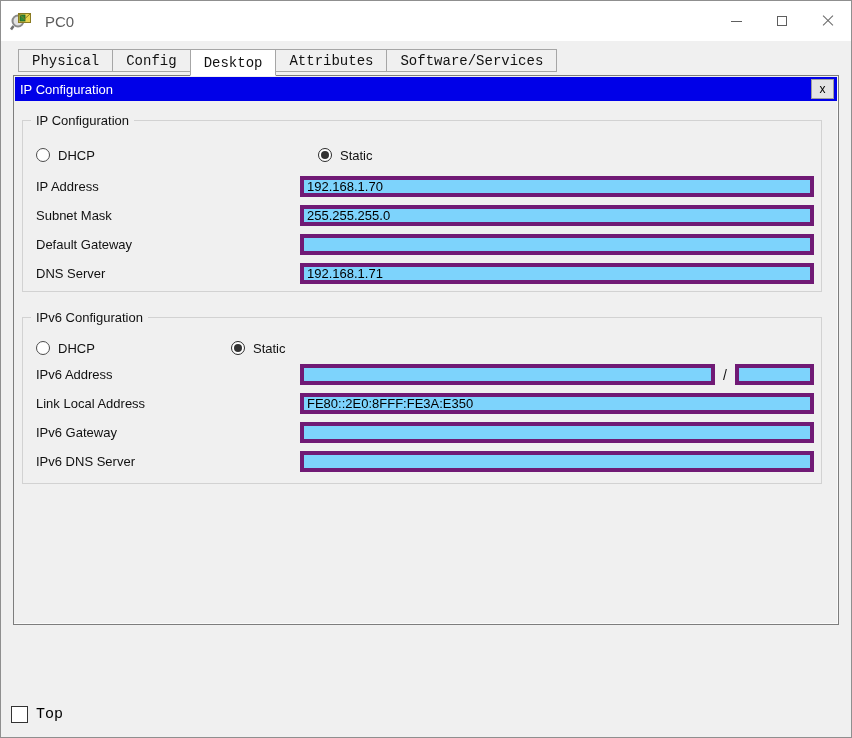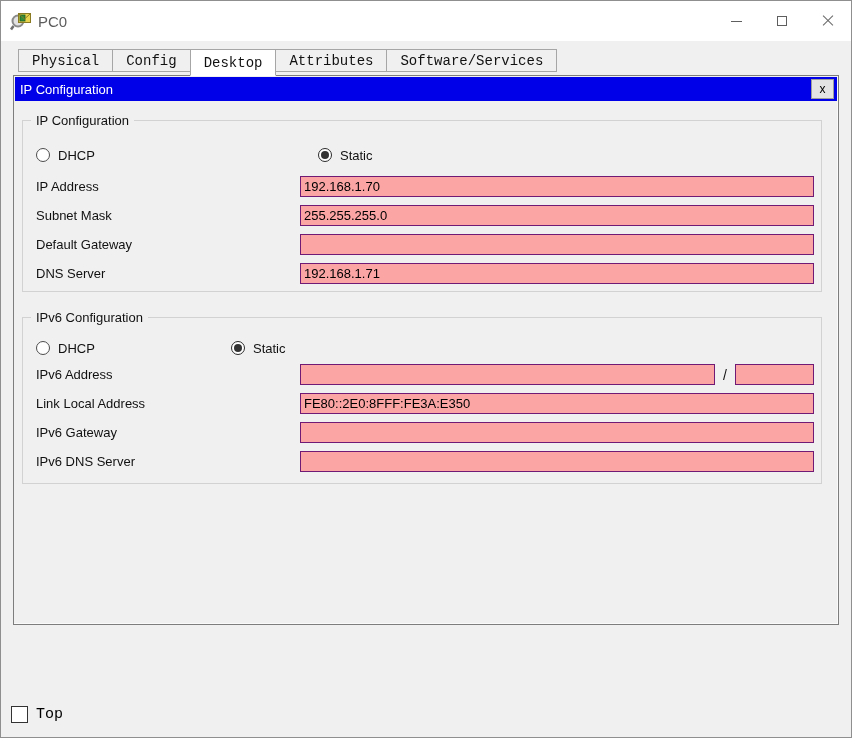--- a/index.html
+++ b/index.html
@@ -7,21 +7,21 @@
   body { font-family: "Liberation Sans", sans-serif; }
 
   .window {
     position: relative; width: 852px; height: 738px;
     background: #f0f0f0; border: 1px solid #8f8f8f; overflow: hidden;
   }
 
   
   .titlebar {
     position: absolute; left:0; top:0; width:100%; height:40px;
-    background:#ffffff; display:flex; align-items:center;
+    background:#ffffff; display:flex; align-items:center;gap:7px;
   }
   .app-icon { margin-left:9px; width:22px; height:22px; flex:0 0 auto; }
   .win-title { margin-left:6px; font-size:15px; color:#5c5c5c; }
   .win-controls { position:absolute; right:0; top:0; height:40px; display:flex; }
   .win-btn { width:46px; height:40px; display:flex; align-items:center; justify-content:center; }
   .glyph-min { width:11px; height:0; border-top:1px solid #5f5f5f; }
   .glyph-max { width:10px; height:10px; border:1px solid #5f5f5f; }
   .glyph-close { position:relative; width:12px; height:12px; }
   .glyph-close:before, .glyph-close:after {
     content:""; position:absolute; left:-1px; top:5px; width:14px; height:0;
@@ -92,21 +92,21 @@
   }
   .radio[data-checked="true"] { border-color:#2b2b2b; }
   .radio[data-checked="true"]::after {
     content:""; position:absolute; left:2px; top:2px; width:8px; height:8px;
     border-radius:50%; background:#333333;
   }
 
   .field-row { display:flex; align-items:center; height:21px; margin-bottom:8px; }
   .field-label { flex:0 0 264px; font-size:13px; color:#111; }
   .txt {
-    height:21px; border:1px solid #701a75; background:#fca5a5;
+    height:21px; border:4px solid #701a75; background:#7dd3fc;
     font-family:"Liberation Sans", sans-serif; font-size:13px; color:#000;
     padding:0 3px; outline:none;
   }
   .txt.grow { flex:1 1 auto; }
   .txt.v6main { width:415px; flex:0 0 auto; }
   .txt.v6pref { width:79px; flex:0 0 auto; }
   .slash { width:24px; text-align:center; font-size:14px; color:#111; }
 
   
   .footer {

